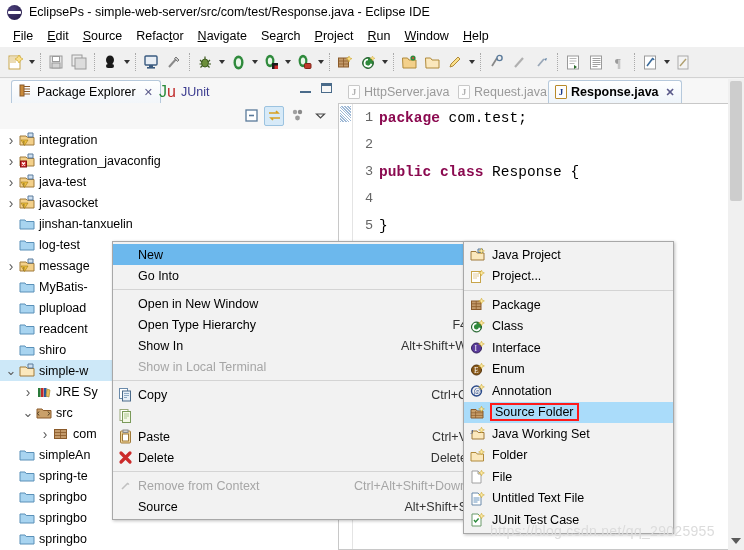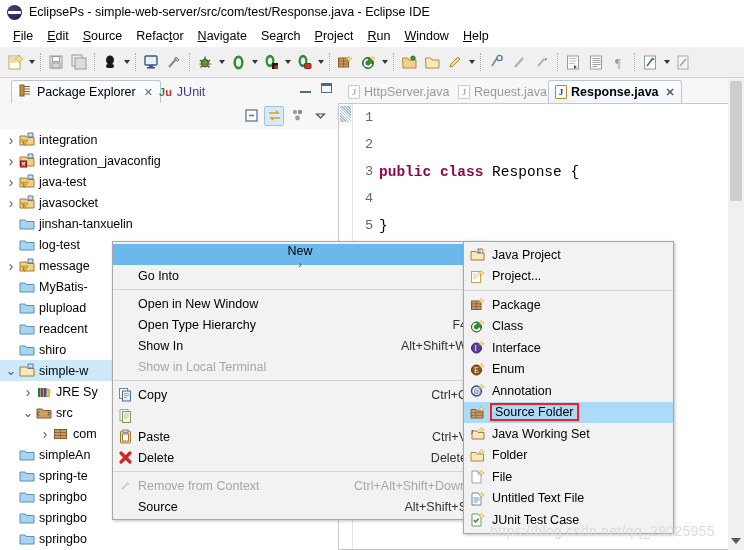--- a/index.html
+++ b/index.html
@@ -217,21 +217,21 @@
     border: 1px solid #a8a8a8;
     box-shadow: 1px 1px 3px rgba(0,0,0,0.25);
     padding: 2px 0;
     font-size: 12.5px;
     z-index: 40;
   }
   .mi {
     height: 21px; display: flex; align-items: center;
     position: relative; padding-left: 0;
   }
-  .mi.hl { background: #6cb8ed; color: #000; flex-direction: column; }
+  .mi.hl { background: #6cb8ed; color: #000; }
   .mi-icon {
     width: 25px; flex: 0 0 auto;
     display: flex; align-items: center; justify-content: center;
   }
   .mi-label { flex: 1 1 auto; white-space: nowrap; }
   .mi.dis .mi-label, .mi.dis .mi-accel { color: #a6a6a6; }
   .mi-accel {
     color: #333; padding-right: 6px; white-space: nowrap; font-size: 12.5px;
   }
   .mi-sub {
@@ -464,21 +464,21 @@
         <span>
           <svg width="13" height="13" viewBox="0 0 13 13">
               <rect x="1" y="1" width="4" height="11" fill="#c98a3a" stroke="#8a5a2a"></rect>
               <path d="M5 2.5h6M5 5h6M5 7.5h6M5 10h6" stroke="#8a5a2a" stroke-width="1"></path>
             </svg>
         </span>
         <span>Package Explorer</span>
         <span class="tab-close">✕</span>
       </div>
       <div class="vtab inactive">
-        <span style="font-size:11px;font-weight:bold;"><span style="color:#2a8a3a;">J</span><span style="color:#c02a2a;">u</span></span>
+        <span style="font-size:16px;font-weight:normal;"><span style="color:#2a8a3a;">J</span><span style="color:#c02a2a;">u</span></span>
         <span>JUnit</span>
       </div>
       <div class="view-max">
         <span class="min-btn"></span>
         <span class="max-btn"></span>
       </div>
     </div>
 
     <div class="view-toolbar">
       <span class="vt-btn">
@@ -732,20 +732,21 @@
       </div>
     </div>
 
     <div class="code-wrap">
       <div class="gutter-marks">
         <div class="gutter-mark-sel"></div>
       </div>
       <div class="lines">
           <div class="cline">
             <span class="lnum">1</span>
+            <span class="ctext"><span class="kw">package</span><span class="plain"> com.test;</span></span>
           </div>
           <div class="cline">
             <span class="lnum">2</span>
             <span class="ctext"></span>
           </div>
           <div class="cline">
             <span class="lnum">3</span>
             <span class="ctext"><span class="kw">public class</span><span class="plain"> Response {</span></span>
           </div>
           <div class="cline">

